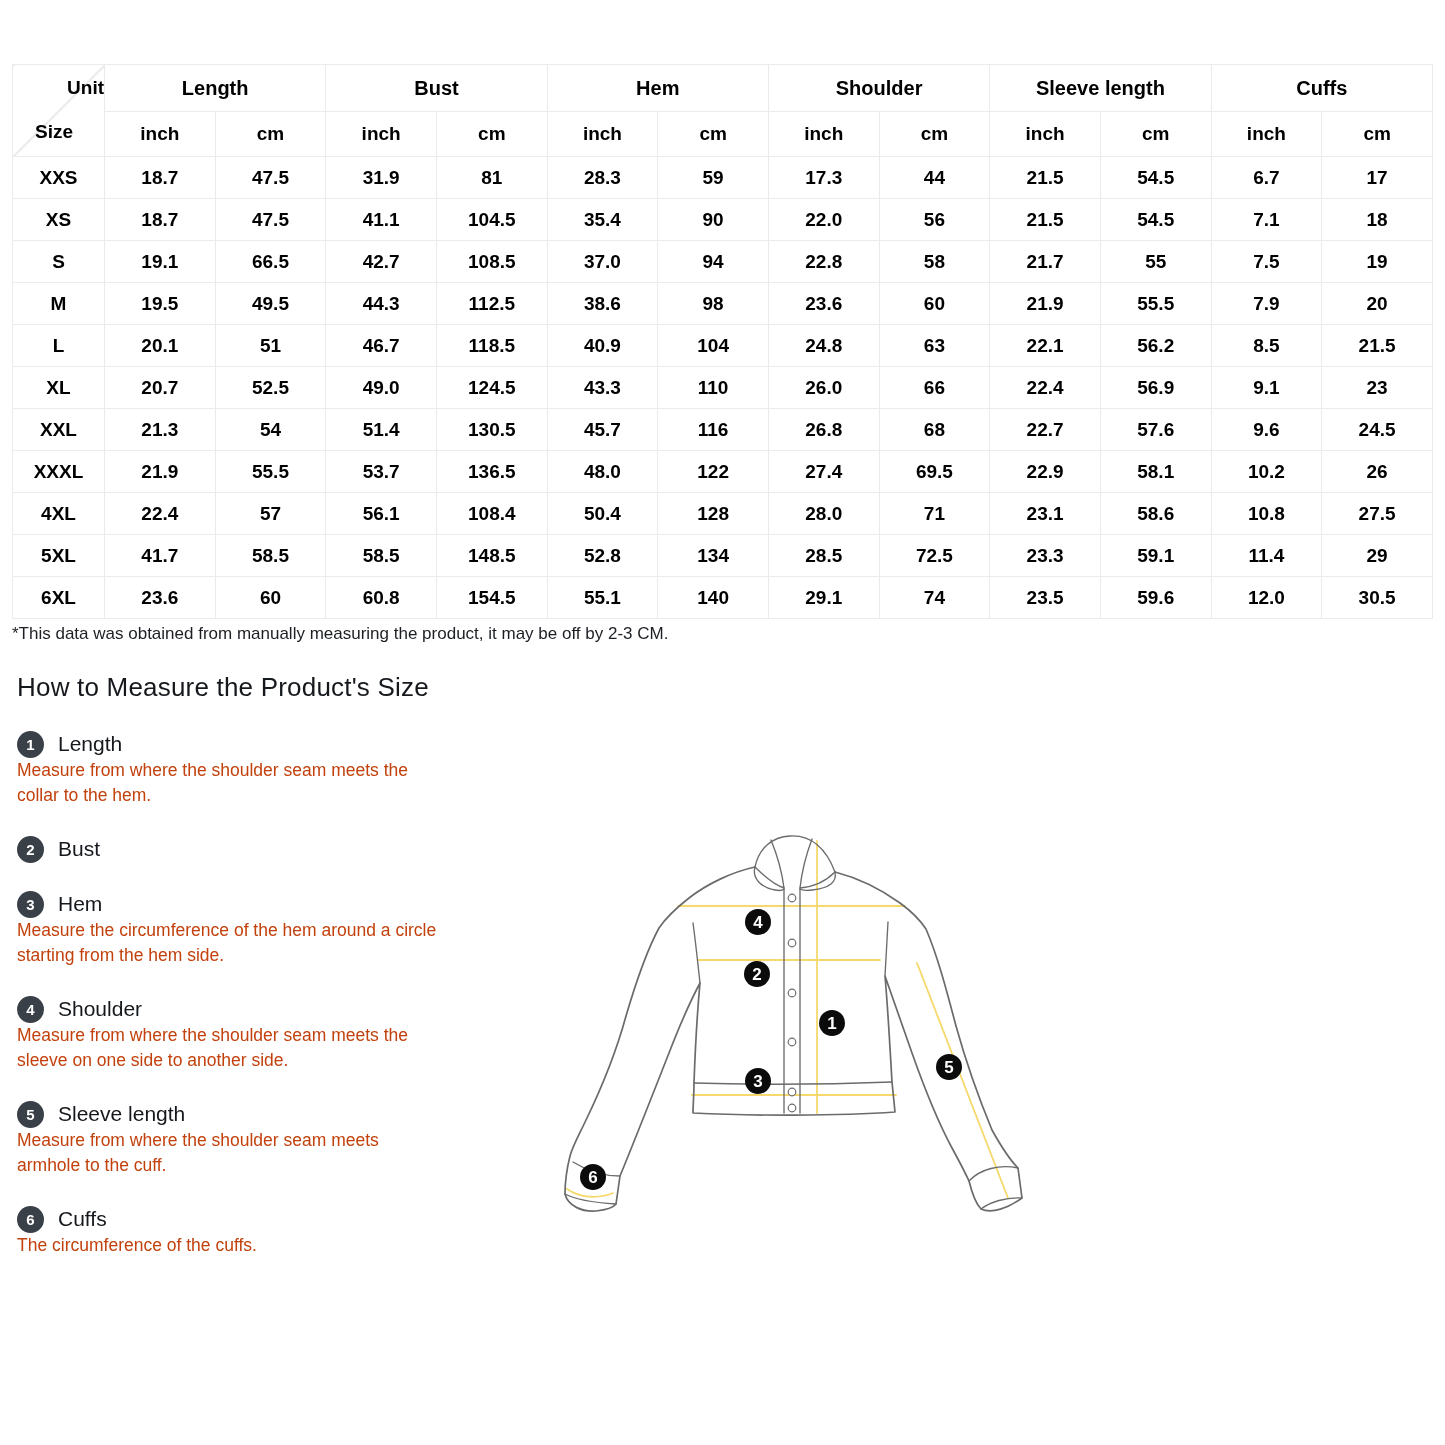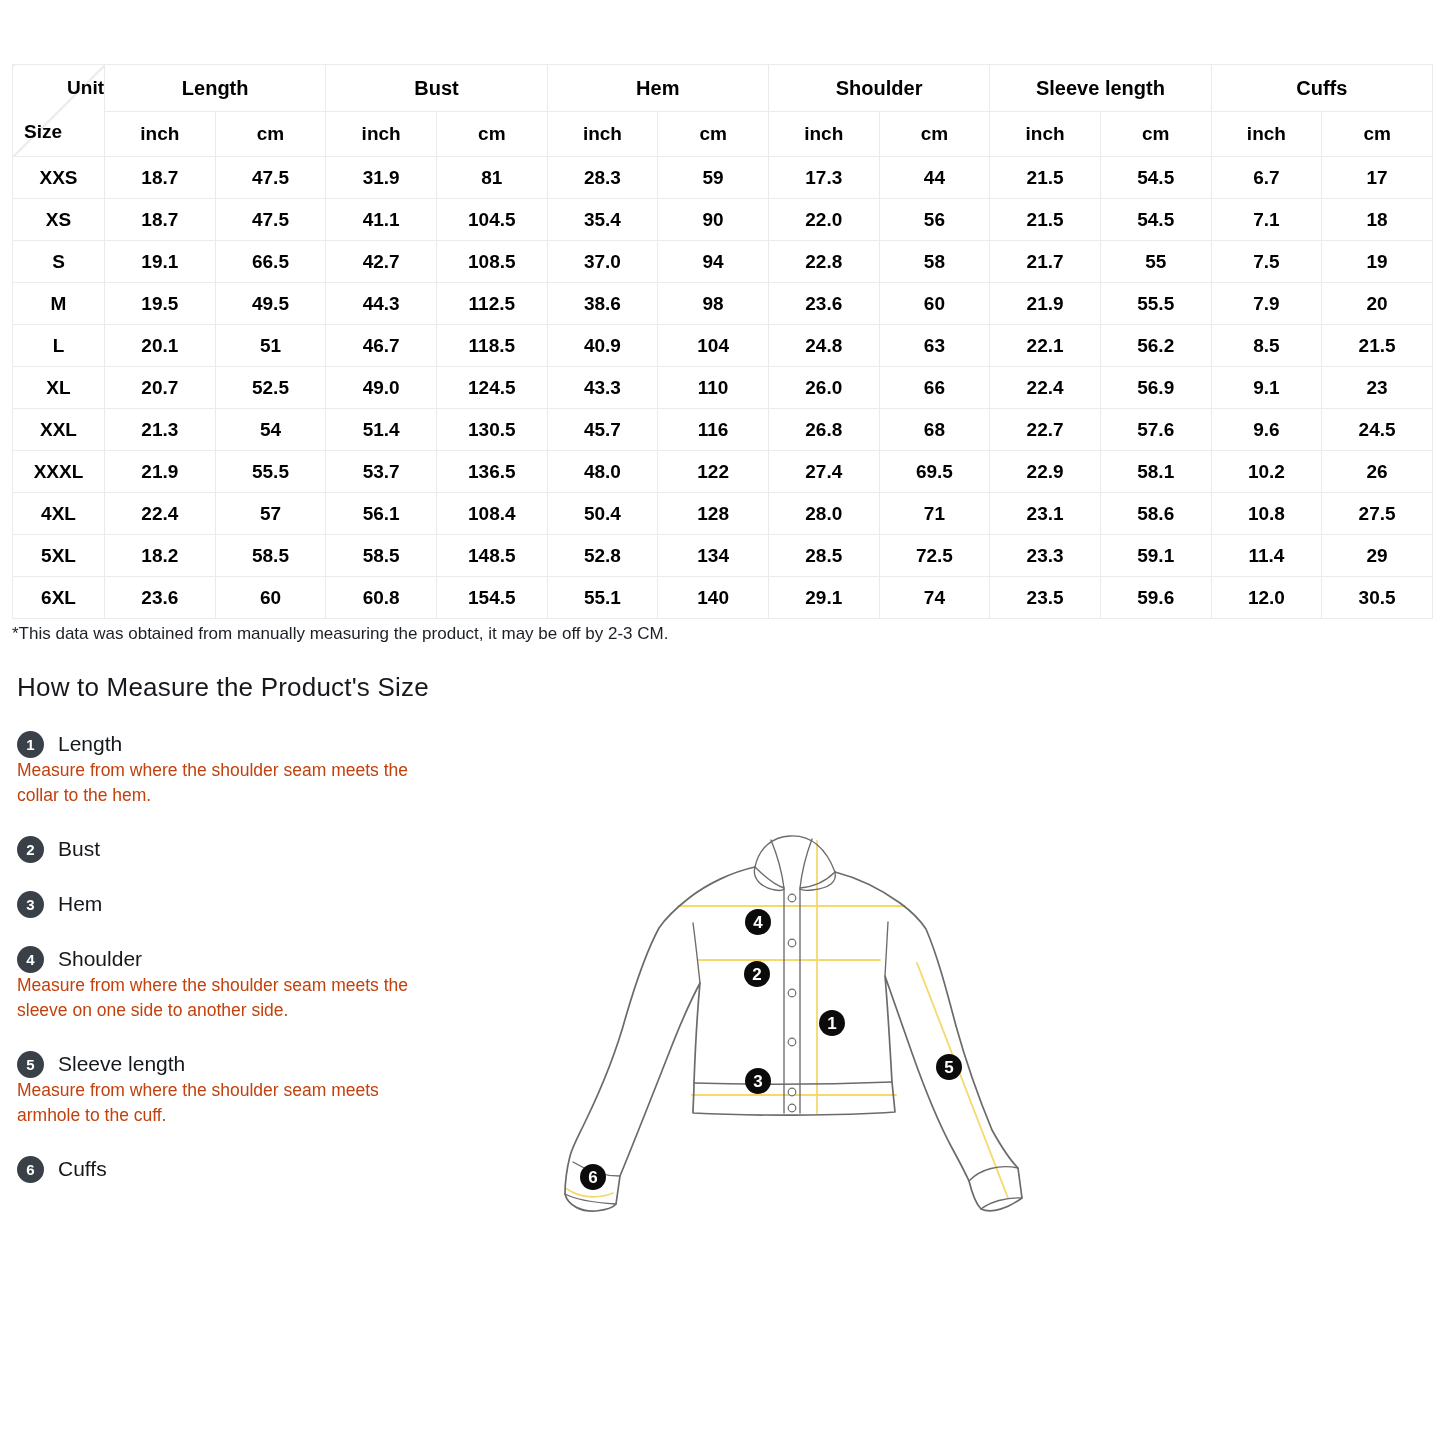--- a/index.html
+++ b/index.html
@@ -35,21 +35,21 @@
   table.size-chart thead tr.group-row th { height: 47px; font-size: 20px; }
   table.size-chart thead tr.unit-row th { height: 45px; }
   table.size-chart tbody tr th, table.size-chart tbody tr td { height: 42px; }
 
   th.corner {
     position: relative;
     background-image: linear-gradient(to bottom right,
       #fff calc(50% - 1px), #e3e3e3 calc(50% - 0.5px), #e3e3e3 calc(50% + 0.5px), #fff calc(50% + 1px));
   }
   th.corner .corner-unit { position: absolute; top: 12px; right: 0; font-size: 19px; }
-  th.corner .corner-size { position: absolute; bottom: 13px; left: 11px; font-size: 19px; }
+  th.corner .corner-size { position: absolute; bottom: 13px; left: 22px; font-size: 19px; }
 
   .footnote {
     position: absolute;
     left: 12px;
     top: 624px;
     font-size: 17px;
     color: #1c1f24;
     font-weight: 400;
     text-align: right;
   }
@@ -252,21 +252,21 @@
           <td>128</td>
           <td>28.0</td>
           <td>71</td>
           <td>23.1</td>
           <td>58.6</td>
           <td>10.8</td>
           <td>27.5</td>
         </tr>
         <tr>
           <th>5XL</th>
-          <td>18.2</td>
+          <td>41.7</td>
           <td>58.5</td>
           <td>58.5</td>
           <td>148.5</td>
           <td>52.8</td>
           <td>134</td>
           <td>28.5</td>
           <td>72.5</td>
           <td>23.3</td>
           <td>59.1</td>
           <td>11.4</td>
@@ -307,20 +307,22 @@
           <div class="item-head">
             <span class="badge">2</span>
             <span class="item-label">Bust</span>
           </div>
         </div>
         <div class="guide-item">
           <div class="item-head">
             <span class="badge">3</span>
             <span class="item-label">Hem</span>
           </div>
+          <p class="item-desc">Measure the circumference of the hem around a circle
+starting from the hem side.</p>
         </div>
         <div class="guide-item">
           <div class="item-head">
             <span class="badge">4</span>
             <span class="item-label">Shoulder</span>
           </div>
           <p class="item-desc">Measure from where the shoulder seam meets the
 sleeve on one side to another side.</p>
         </div>
         <div class="guide-item">
@@ -329,20 +331,21 @@
             <span class="item-label">Sleeve length</span>
           </div>
           <p class="item-desc">Measure from where the shoulder seam meets
 armhole to the cuff.</p>
         </div>
         <div class="guide-item">
           <div class="item-head">
             <span class="badge">6</span>
             <span class="item-label">Cuffs</span>
           </div>
+          <p class="item-desc">The circumference of the cuffs.</p>
         </div>
       </div>
   </div>
 
   <div class="jacket-wrap">
     <svg width="520" height="440" viewBox="0 0 520 440">
 
       <g>
         <path class="y" d="M 138 96 L 365 96"></path>
         <path class="y" d="M 158 150 L 340 150"></path>

